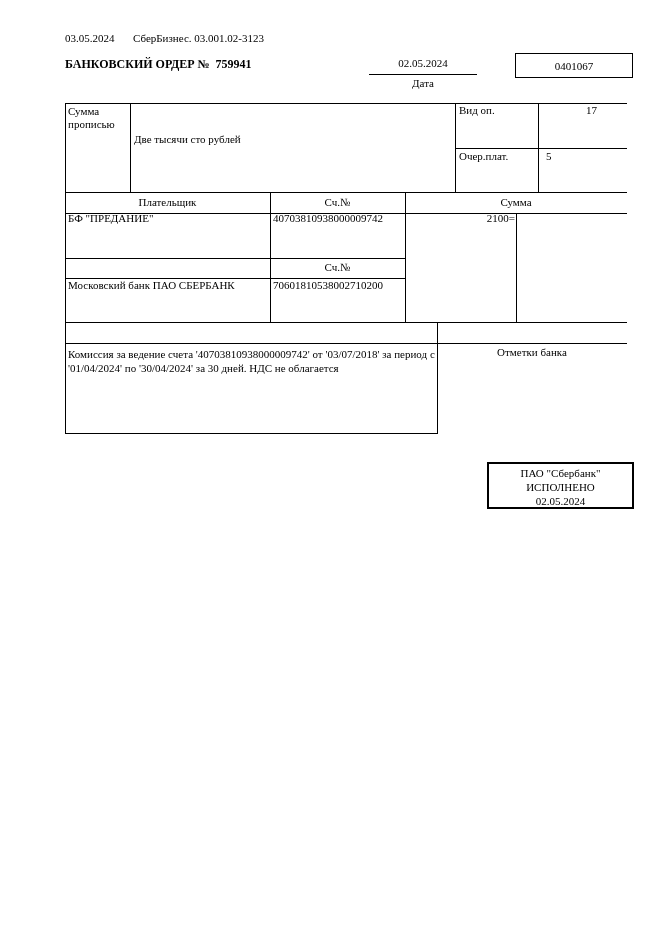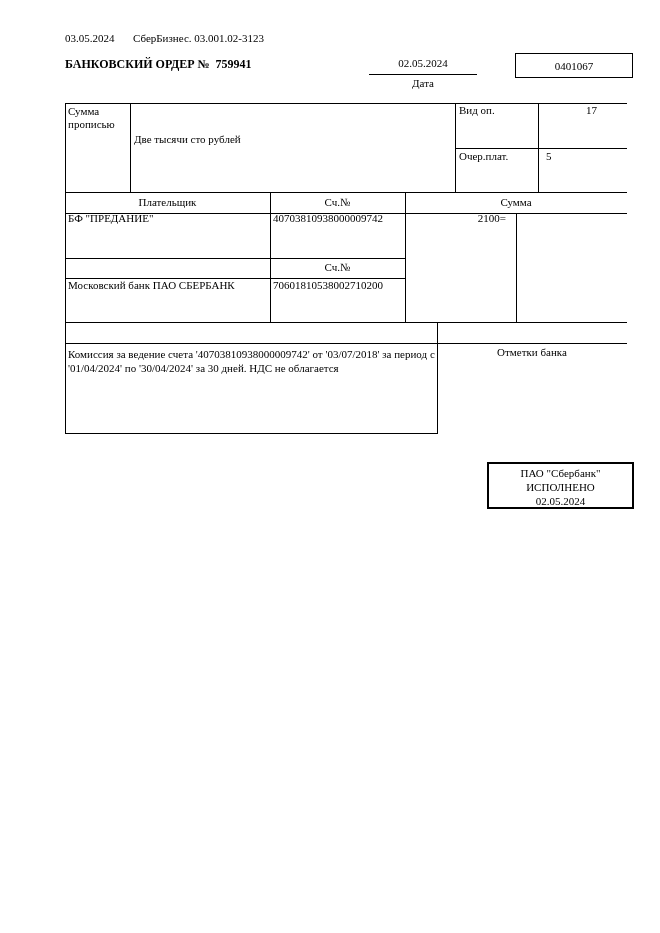--- a/index.html
+++ b/index.html
@@ -18,21 +18,21 @@
   }
   .txt {
     position: absolute;
     font-size: 11px;
     line-height: 13px;
     color: #000000;
     white-space: nowrap;
   }
   .wrap { white-space: normal; }
   .ctr { text-align: center; }
-  .rt  { text-align: right; }
+  .rt  { text-align: right; padding-left: 9px; }
   .b   { font-weight: bold; }
   .pre { white-space: pre; }
   .title { font-size: 12px; line-height: 14px; }
   .hl, .vl {
     position: absolute;
     background: #000000;
   }
   .hl { height: 1px; }
   .vl { width: 1px; }
   .box {

